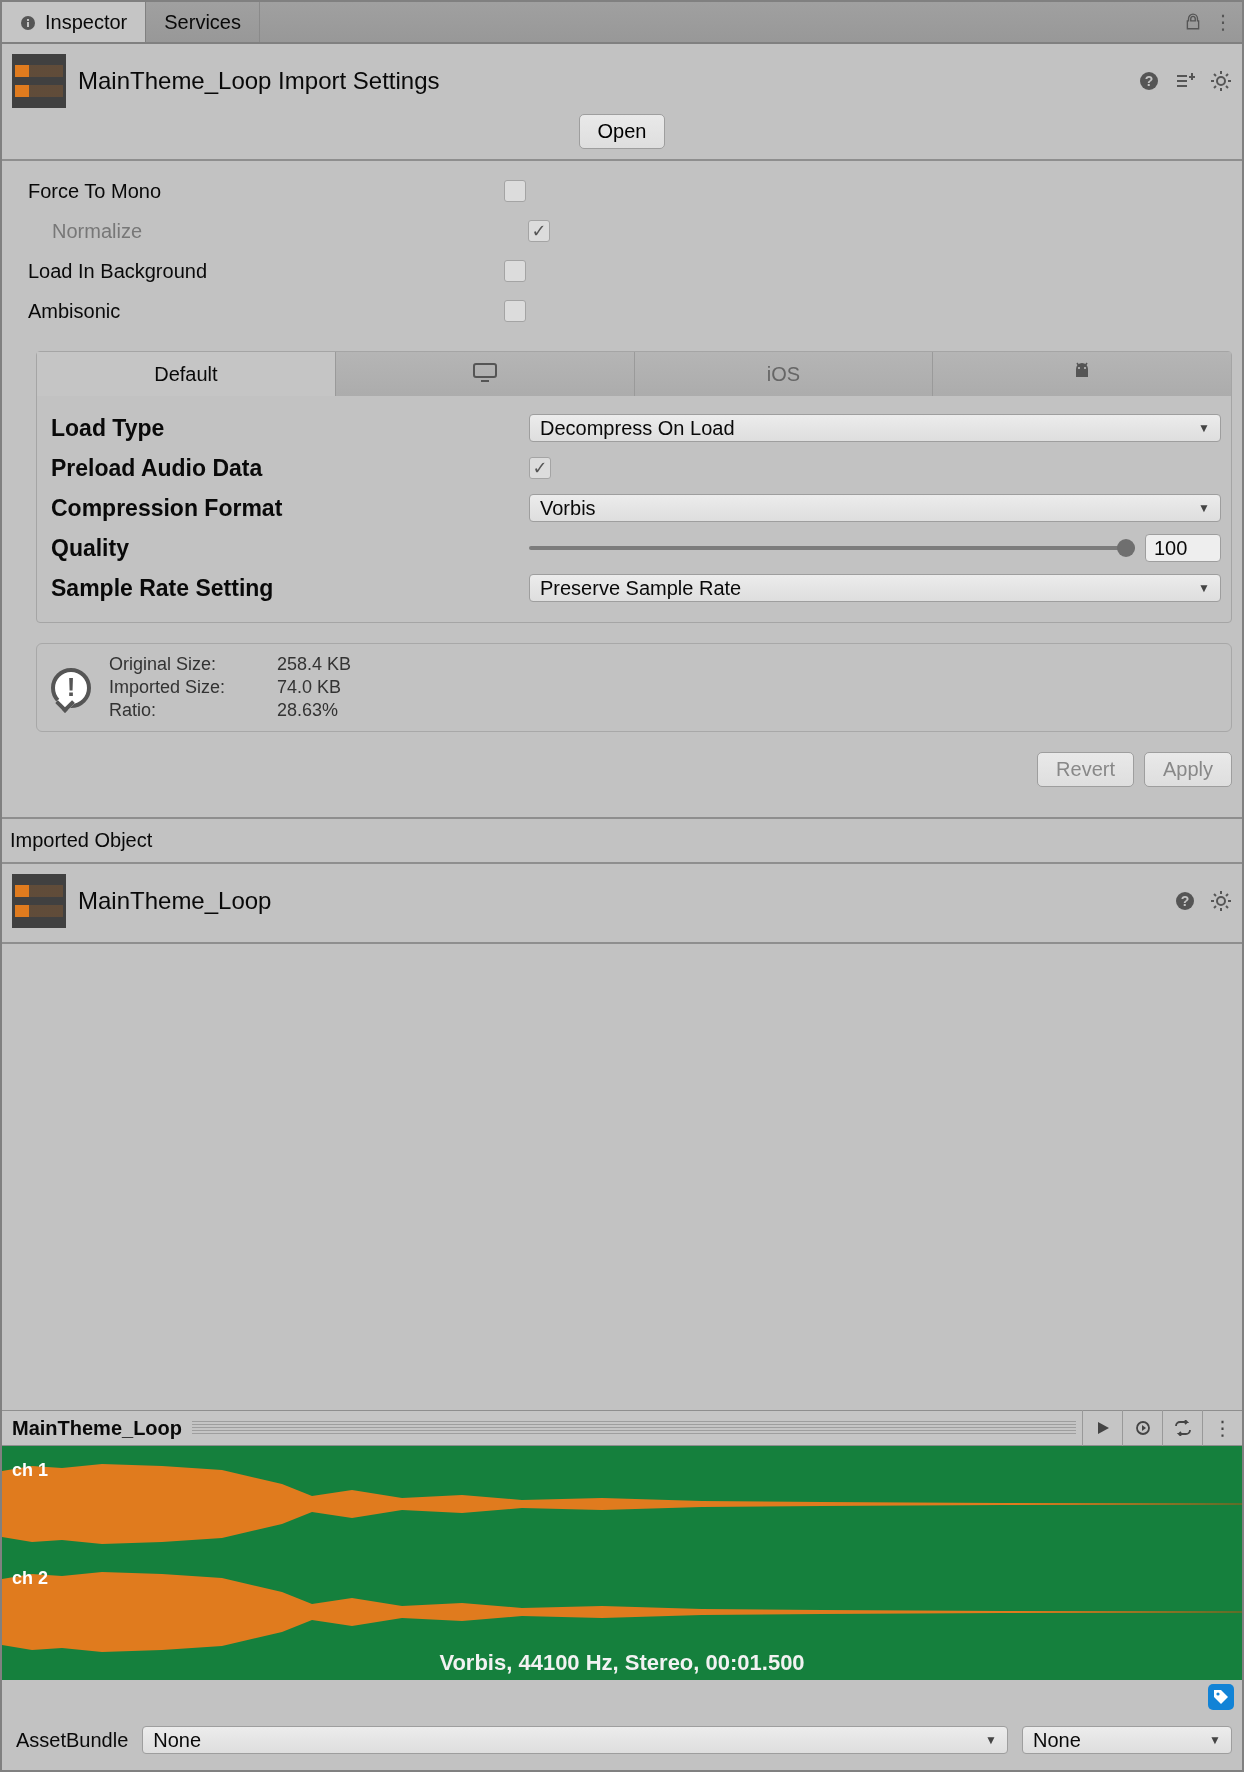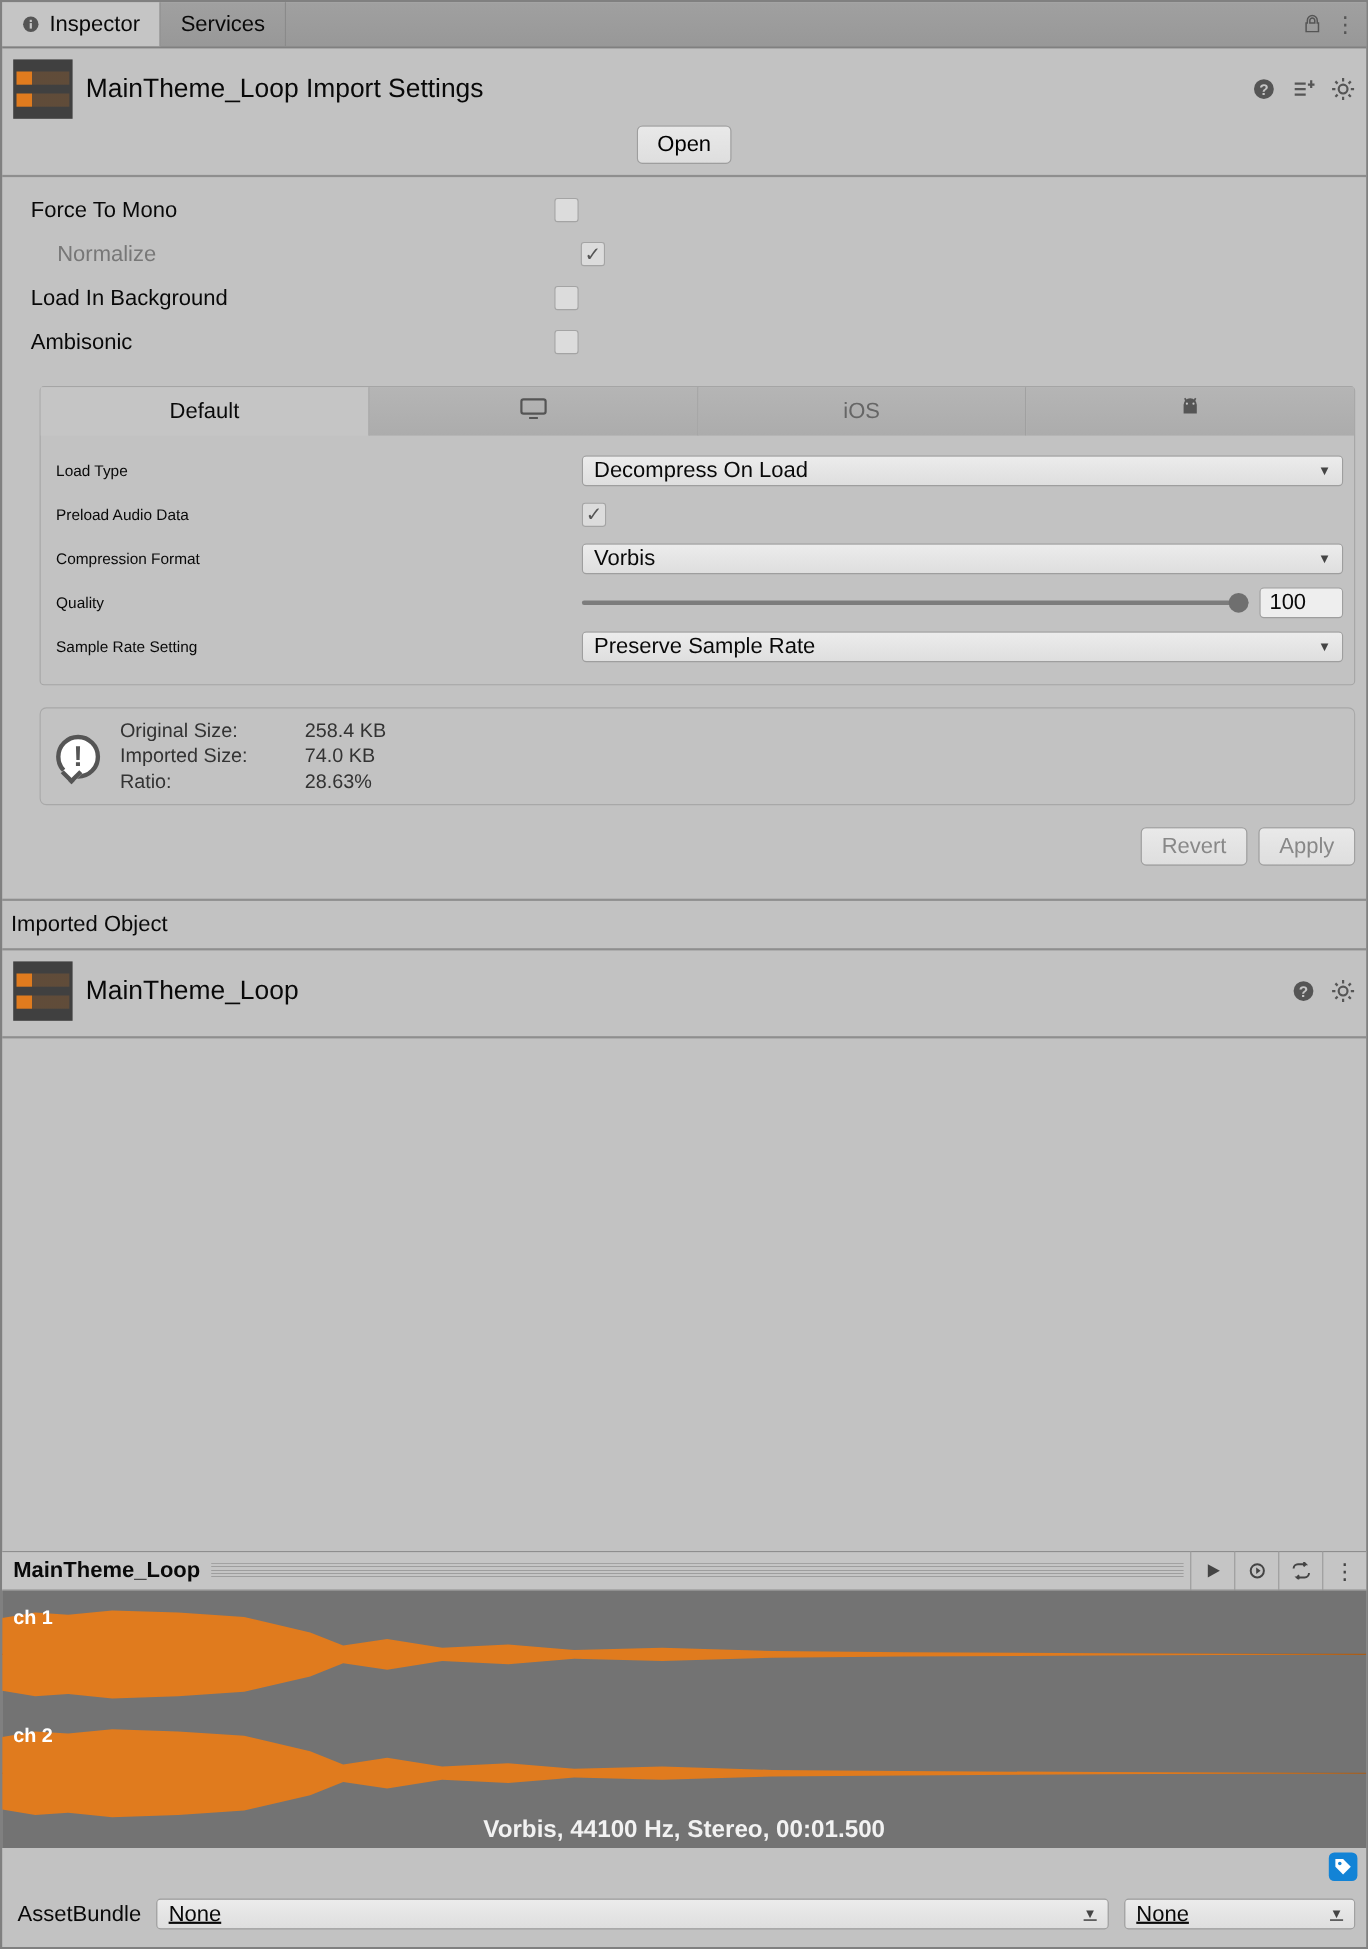--- a/index.html
+++ b/index.html
@@ -40,21 +40,21 @@
   .chk.sub { color:#999; }
 
   
   .plat-panel { margin:10px 10px 0 34px; border:1px solid #a5a5a5; border-radius:4px; }
   .plat-tabs { display:flex; height:44px; }
   .plat-tab { flex:1; display:flex; align-items:center; justify-content:center; background:linear-gradient(#b5b5b5,#acacac); border-right:1px solid #9a9a9a; cursor:pointer; }
   .plat-tab:last-child { border-right:none; }
   .plat-tab.active { background:#c5c5c5; }
   .plat-body { padding:12px 10px 14px 14px; }
   .kv { display:flex; align-items:center; height:40px; gap:10px; }
-  .kv .k { width:468px; font-size:14px; }
+  .kv .k { width:468px; font-size:23px;font-weight:bold; }
   .dropdown { flex:1; height:28px; background:linear-gradient(#ececec,#dedede); border:1px solid #9e9e9e; border-radius:4px; display:flex; align-items:center; padding:0 10px; justify-content:space-between; }
   .dropdown .tri { color:#444; font-size:12px; }
   .slider-wrap { flex:1; display:flex; align-items:center; gap:10px; }
   .slider { flex:1; height:4px; background:#7c7c7c; border-radius:2px; position:relative; }
   .slider .knob { position:absolute; right:0; top:50%; transform:translate(0,-50%); width:18px; height:18px; border-radius:50%; background:#6f6f6f; }
   .numbox { width:76px; height:28px; background:#eee; border:1px solid #9e9e9e; border-radius:4px; display:flex; align-items:center; padding:0 8px; }
 
   
   .info-box { margin:20px 10px 16px 34px; border:1px solid #a8a8a8; border-radius:6px; display:flex; align-items:center; padding:10px 14px; gap:18px; font-size:18px; }
   .bang { width:40px; height:40px; border-radius:50%; background:#fff; border:4px solid #555; display:flex; align-items:center; justify-content:center; font-size:26px; font-weight:bold; color:#555; position:relative; }
@@ -69,33 +69,33 @@
   .section-hdr + .hdr { border-bottom:2px solid #8e8e8e; padding-bottom:14px; }
 
   .preview-flex { flex:1; }
 
   
   .preview-head { display:flex; align-items:center; background:#c5c5c5; height:36px; border-top:1px solid #8e8e8e; border-bottom:1px solid #8e8e8e; }
   .preview-head .name { padding:0 10px; font-weight:600; }
   .preview-head .hr { flex:1; height:14px; background:repeating-linear-gradient(to bottom,#9e9e9e 0 1px,transparent 1px 3px); margin-right:6px; }
   .pv-btn { width:40px; height:36px; display:flex; align-items:center; justify-content:center; border-left:1px solid #999; color:#444; cursor:pointer; }
 
-  .wave-area { background:#737373; height:234px; position:relative; }
+  .wave-area { background:#15803d; height:234px; position:relative; }
   .wave-row { position:absolute; left:0; right:0; height:96px; }
   .wave-row.ch1 { top:10px; }
   .wave-row.ch2 { top:118px;text-align:right; }
   .wave-row .lbl { position:absolute; top:4px; left:10px; color:#fff; font-weight:bold; font-size:18px; z-index:2; }
   .wave-row svg { position:absolute; inset:0; }
   .wave-caption { position:absolute; bottom:4px; left:0; right:0; text-align:center; color:#f2f2f2; font-size:22px; font-weight:600; }
 
   
   .tag-row { display:flex; justify-content:flex-end; padding:4px 8px; }
   .tag-icon { width:26px; height:26px; border-radius:5px; background:#1283d6; display:flex; align-items:center; justify-content:center; color:#fff; }
   .bundle-row { display:flex; align-items:center; gap:14px; padding:12px 10px 16px 14px; }
-  .bundle-row .dropdown { flex:0 0 auto;text-decoration:underline; }
+  .bundle-row .dropdown { flex:0 0 auto; }
   .bundle-row .dd1 { flex:1; }
   .bundle-row .dd2 { width:210px; }
 
 </style>
 </head>
 <body>
 
 <div class="frame">
 
   <div class="tab-bar">

